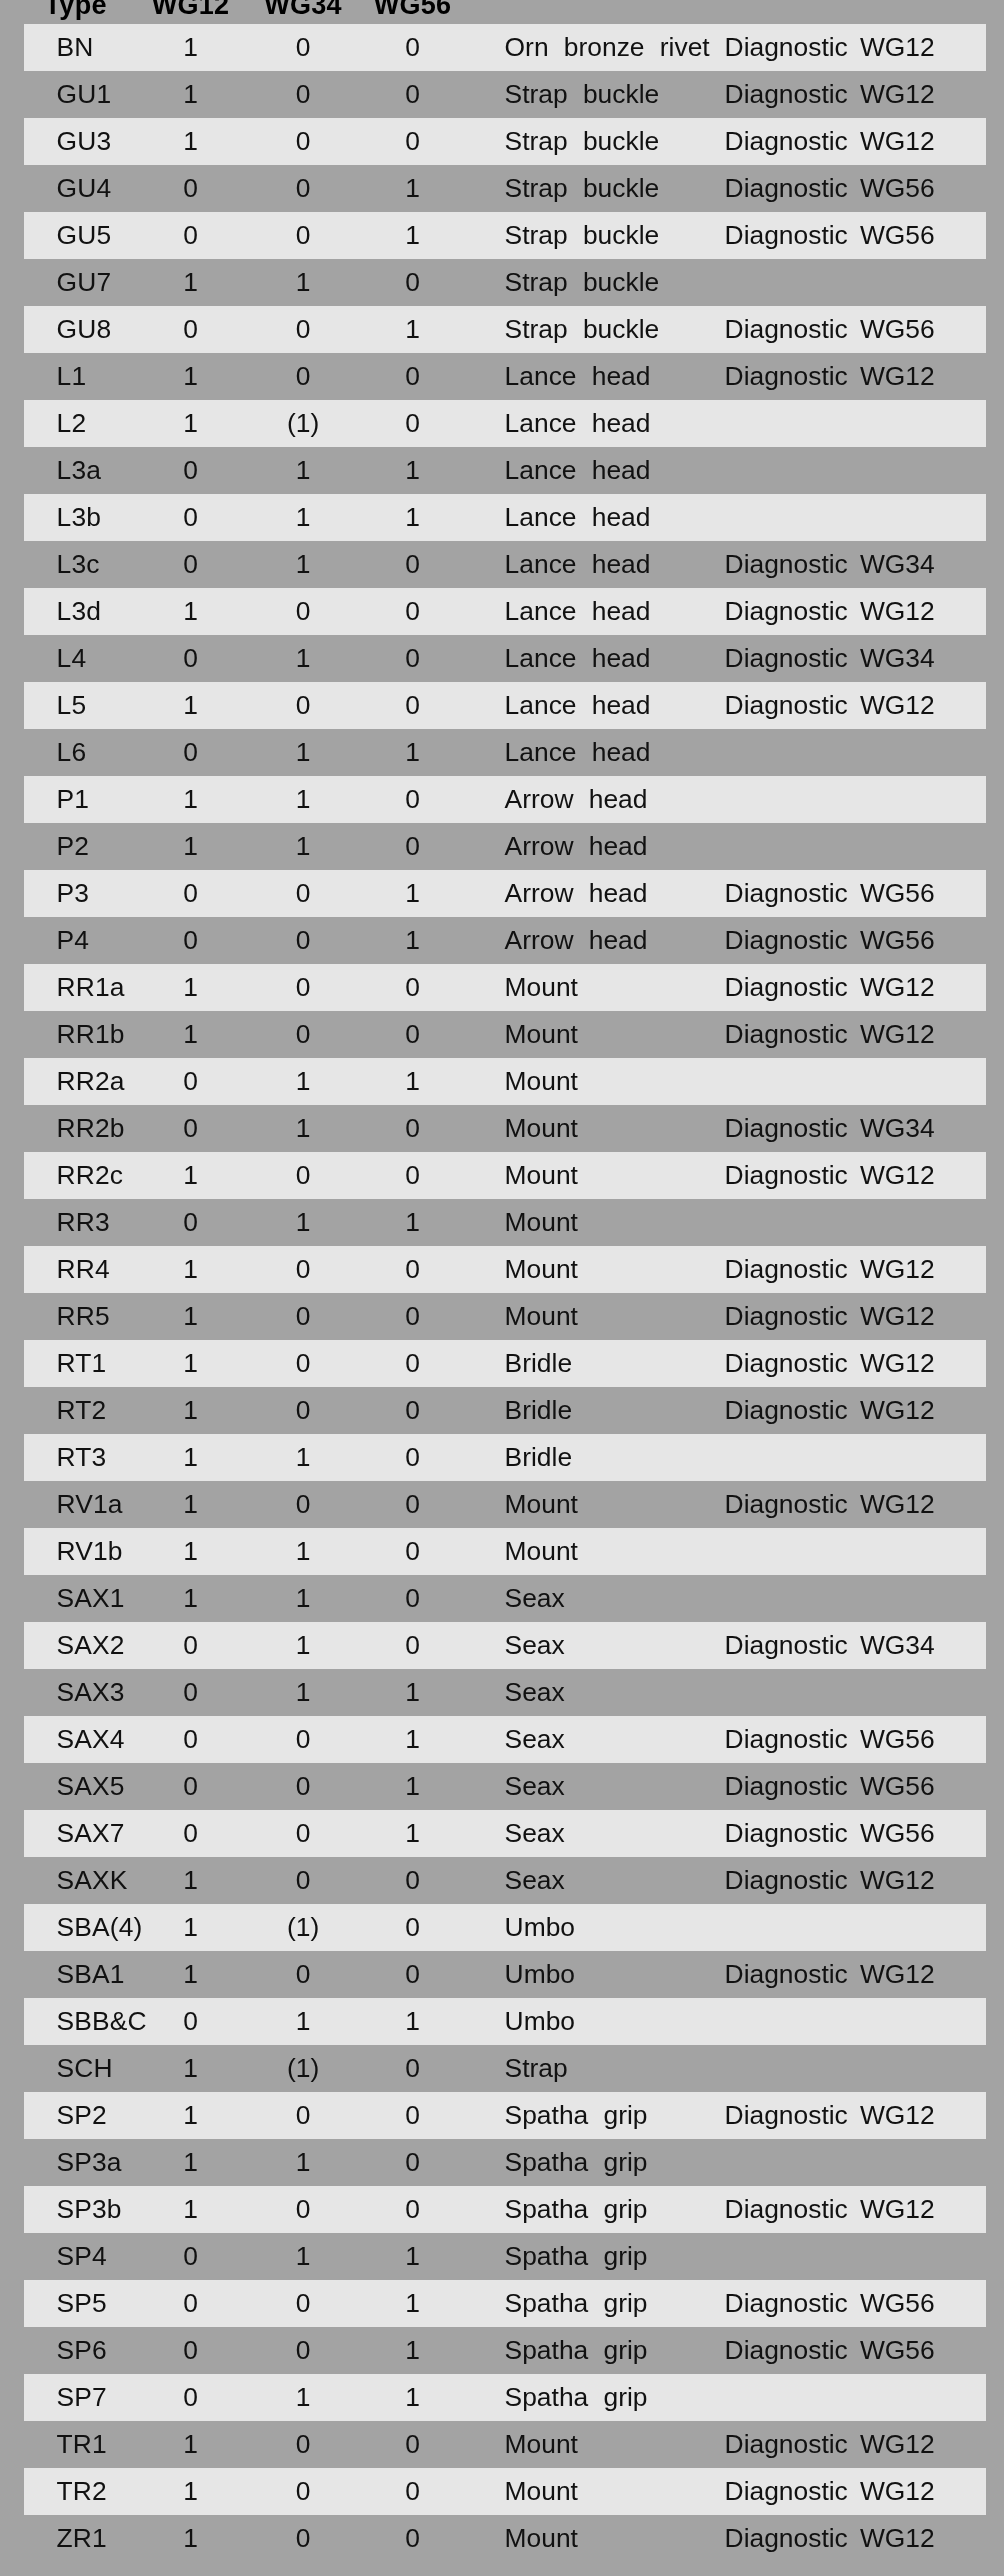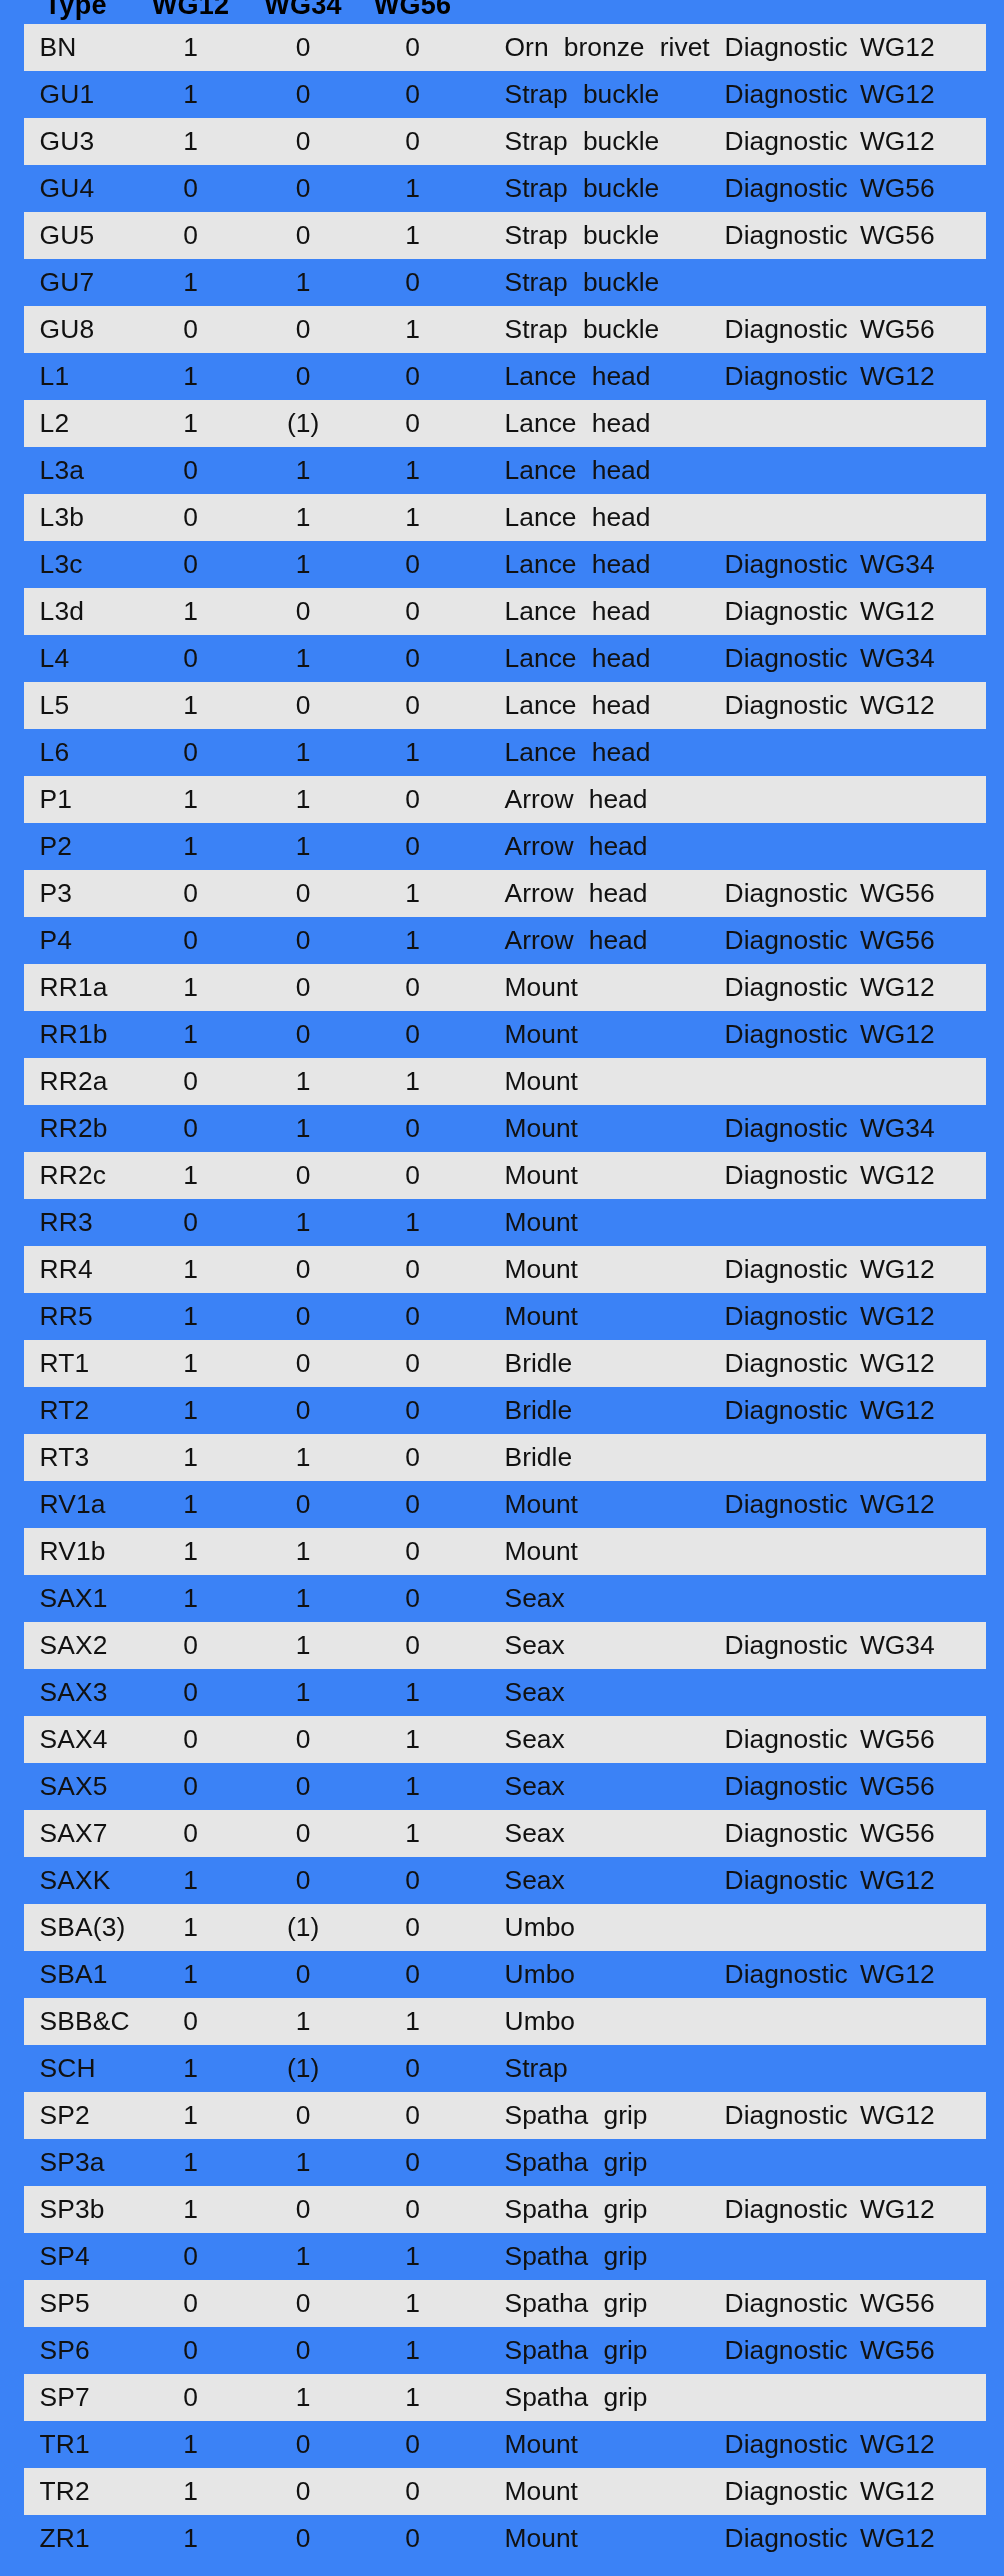--- a/index.html
+++ b/index.html
@@ -1,20 +1,20 @@
 <!DOCTYPE html>
 <html style="font-size:15px"><head>
 <meta charset="utf-8">
 <style>
   html, body { margin: 0; padding: 0; }
   .page {
     position: relative;
     width: 1004px;
     height: 2576px;
-    background: #3b82f6;
+    background: #a3a3a3;
     overflow: hidden;
     font-family: "Liberation Sans", sans-serif;
     color: #111111;
   }
   .grid-row {
     display: grid;
     grid-template-columns: 115px 104px 121px 98px 263px 1fr;
     align-items: center;
     width: 962px;
   }
@@ -33,21 +33,21 @@
     top: 23.6px;
     left: 23.6px;
   }
   .row {
     height: 47px;
     font-size: 26.4px;
     line-height: 1;
   }
   .row:nth-child(odd) { background: #e6e6e6; }
   .cell { display: block; white-space: nowrap; }
-  .cell.type { padding-left: 16px; letter-spacing: 0.005em; }
+  .cell.type { padding-left: 33px; letter-spacing: 0.005em; }
   .cell.num  { text-align: center; }
   .cell.desc { padding-left: 43px; word-spacing: 0.30em; }
   .cell.diag { word-spacing: 0.18em; }
   .hcell.type { padding-left: 21px; }
   .hcell.num  { text-align: center; }
 </style>
 </head>
 <body>
 
 <div class="page">
@@ -414,21 +414,21 @@
   <div class="grid-row row">
     <span class="cell type">SAXK</span>
     <span class="cell num">1</span>
     <span class="cell num">0</span>
     <span class="cell num">0</span>
     <span class="cell desc">Seax</span>
     <span class="cell diag">Diagnostic WG12</span>
   </div>
 
   <div class="grid-row row">
-    <span class="cell type">SBA(3)</span>
+    <span class="cell type">SBA(4)</span>
     <span class="cell num">1</span>
     <span class="cell num">(1)</span>
     <span class="cell num">0</span>
     <span class="cell desc">Umbo</span>
     <span class="cell diag"></span>
   </div>
 
   <div class="grid-row row">
     <span class="cell type">SBA1</span>
     <span class="cell num">1</span>

